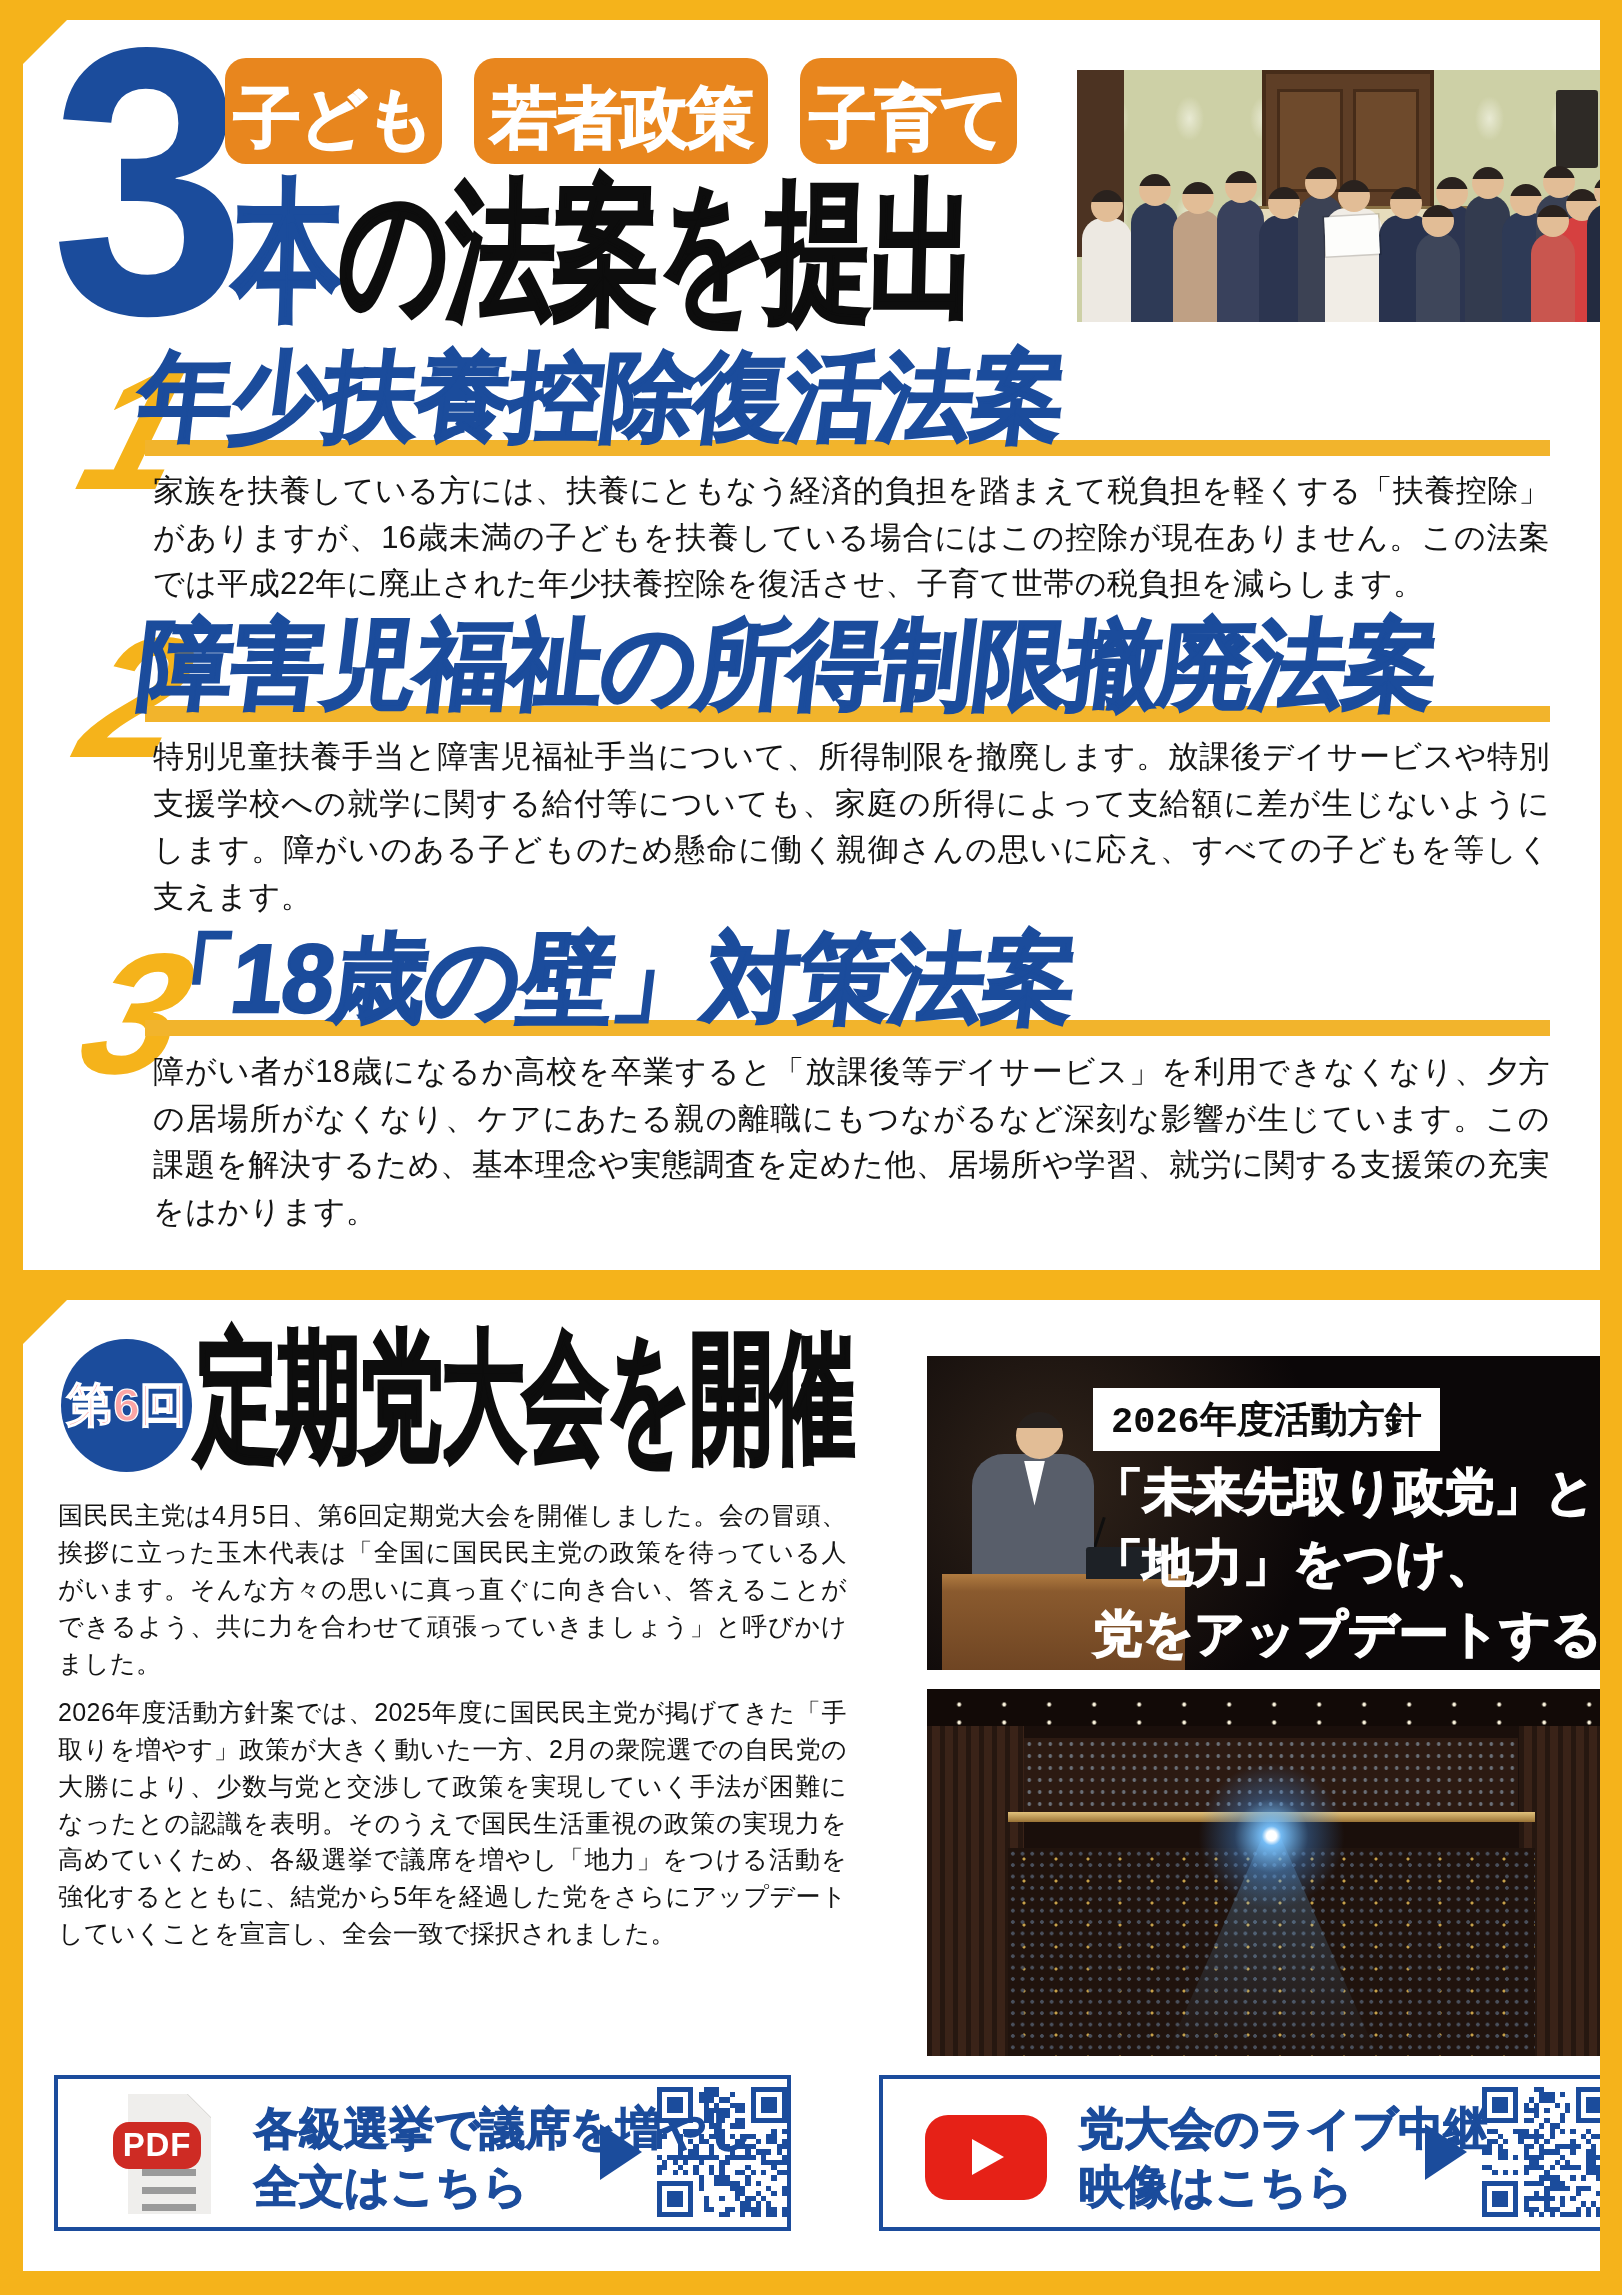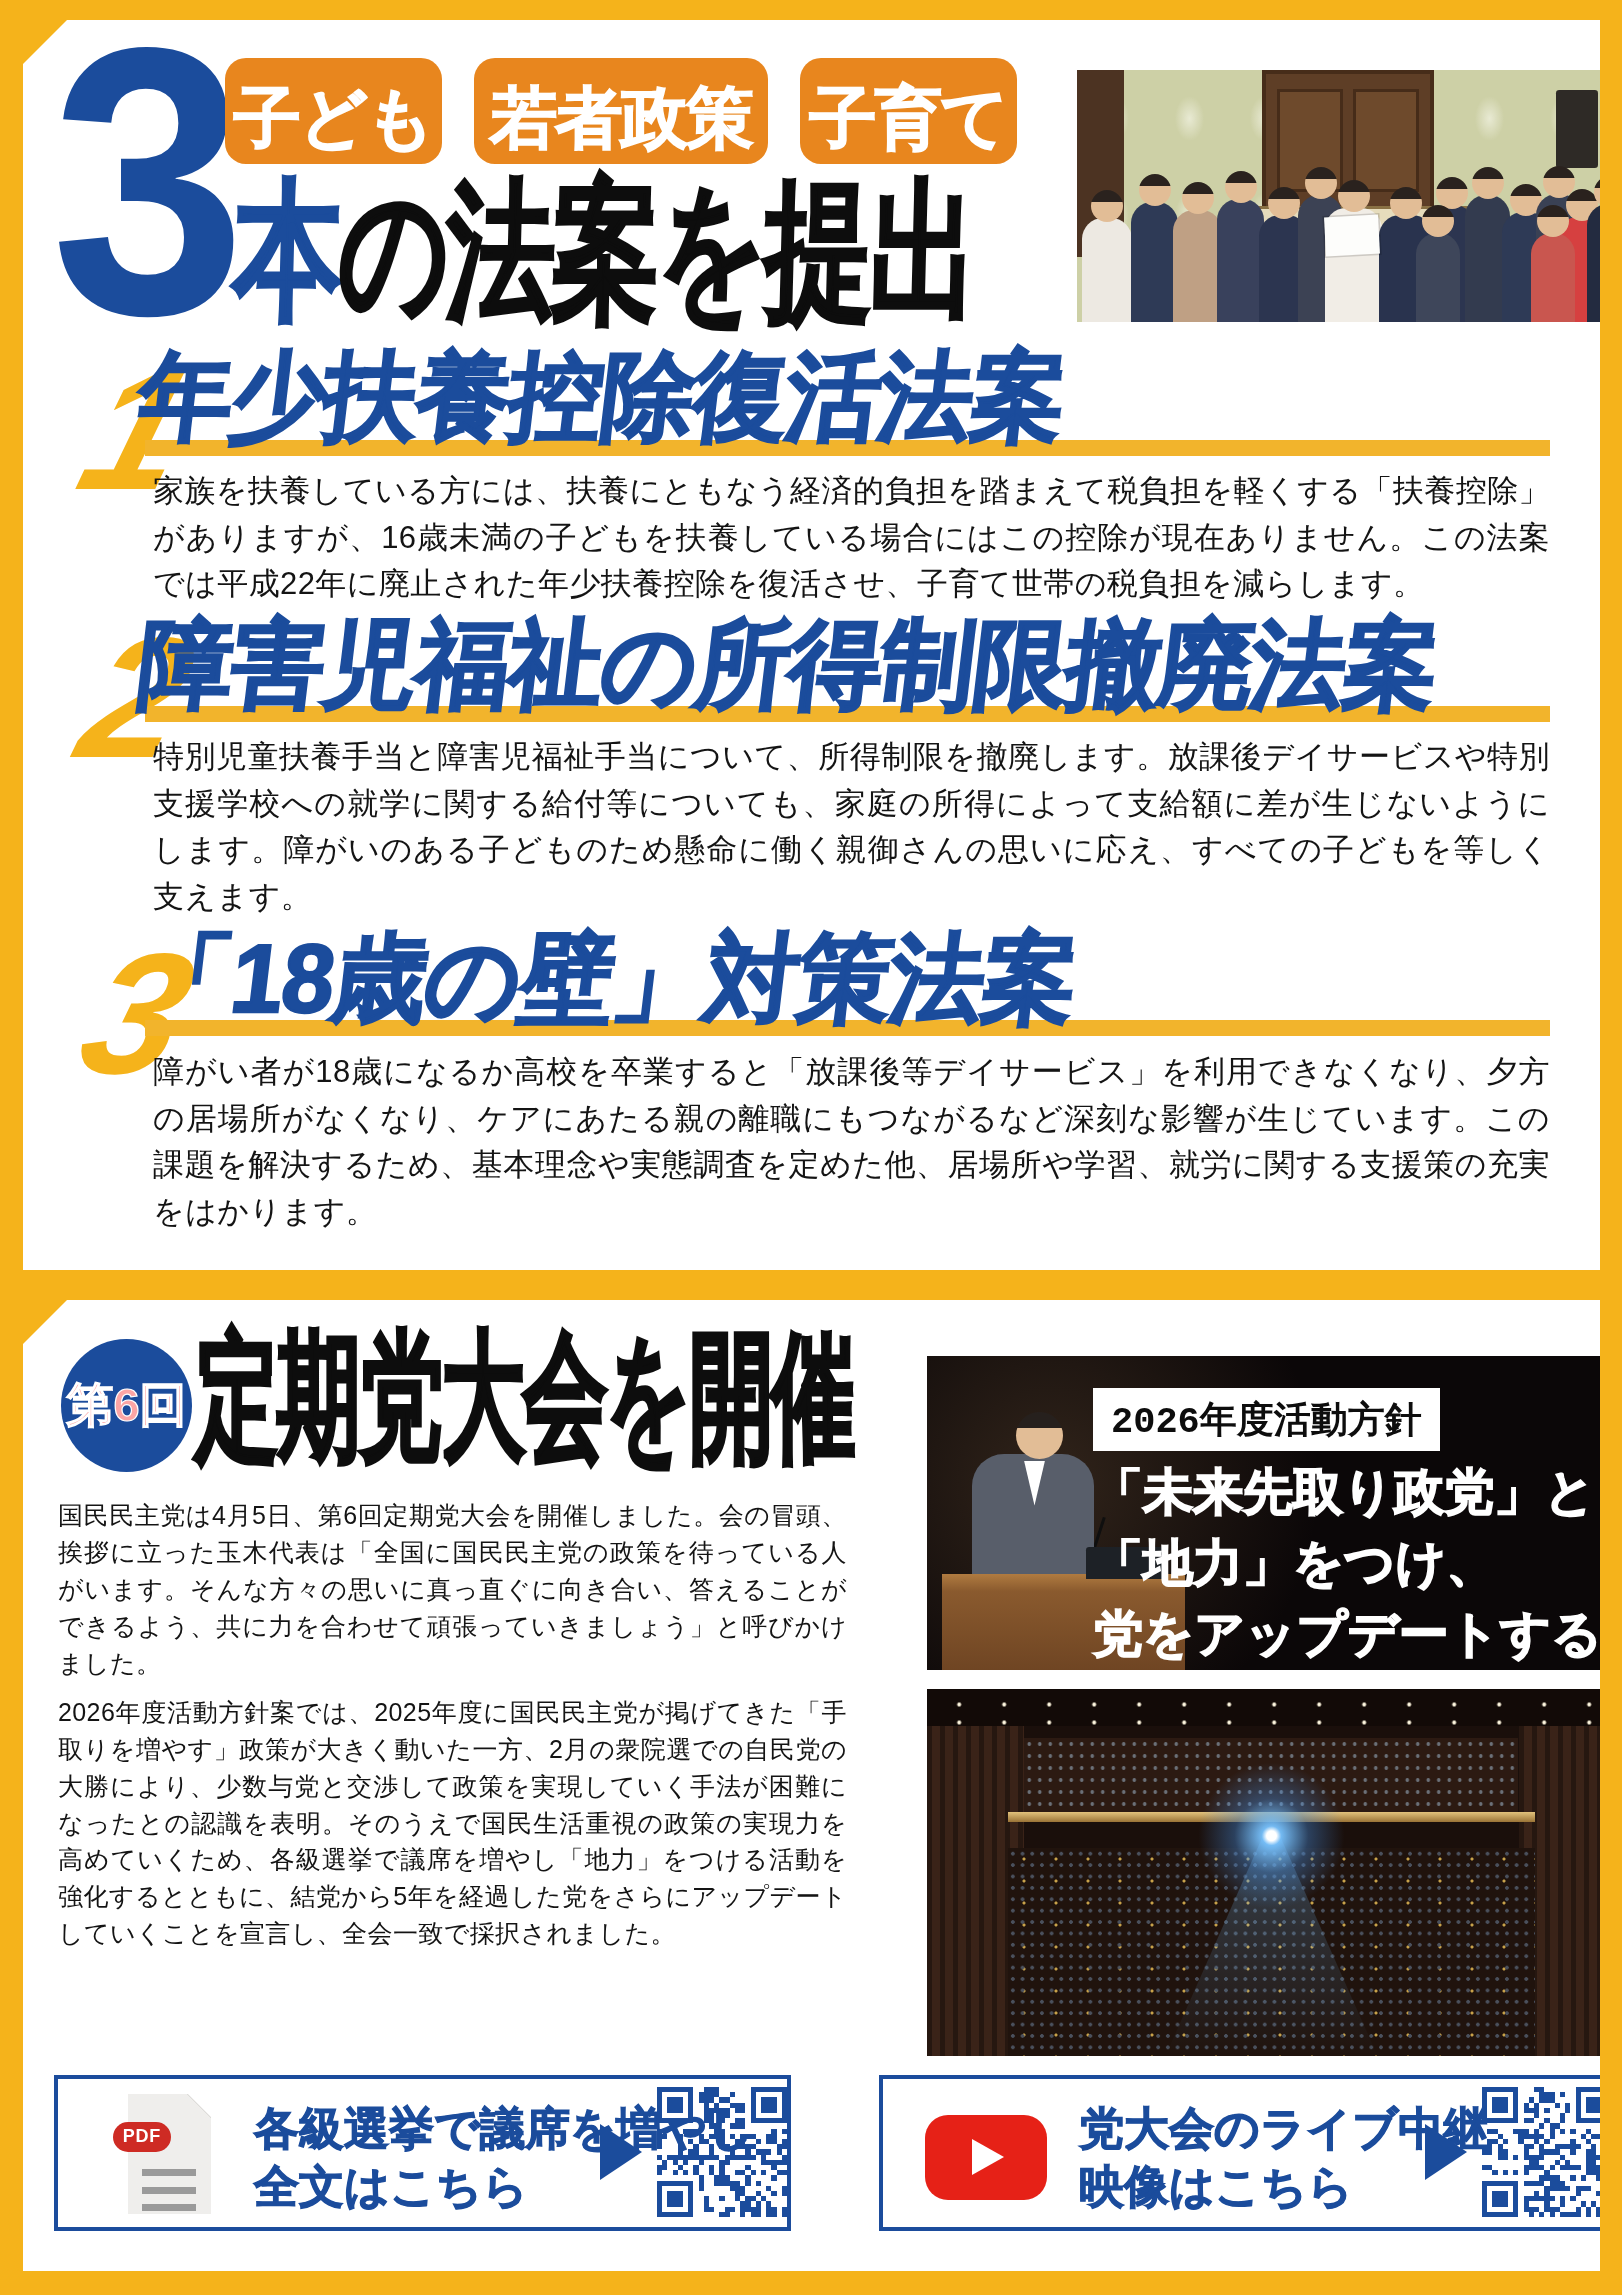--- a/index.html
+++ b/index.html
@@ -101,21 +101,21 @@
   .lb1{left:31px;} .lb2{left:809px;margin-left:47px;}
   .lb-text{position:absolute;left:196px;top:21px;color:#1B4C9C;font-size:45px;font-weight:900;line-height:1.28;
            -webkit-text-stroke:1.2px #1B4C9C;white-space:nowrap;}
   .lb-arrow{position:absolute;left:542px;top:45px;width:0;height:0;border-left:42px solid #1B4C9C;
             border-top:28px solid transparent;border-bottom:28px solid transparent;}
   .qr{position:absolute;left:599px;top:8px;width:130px;height:130px;}
   .pdf-icon{position:absolute;left:55px;top:14.6px;width:97px;height:120px;}
   .pdf-paper{position:absolute;left:14.6px;top:0;width:83px;height:120px;background:#EFEEEC;}
   .pdf-fold{position:absolute;right:0;top:0;width:0;height:0;border-left:24px solid transparent;border-top:24px solid #C9C7C3;}
   .pdf-fold:after{content:"";position:absolute;left:-24px;top:-24px;width:0;height:0;border-left:24px solid transparent;border-top:24px solid #fff;transform:translate(0,-0.8px);}
-  .pdf-badge{position:absolute;left:0;top:28px;background:#CE2B24;color:#fff;font-weight:900;font-size:18px;
+  .pdf-badge{position:absolute;left:0;top:28px;background:#CE2B24;color:#fff;font-weight:900;font-size:33px;
              padding:4.9px 9.7px;border-radius:16px;letter-spacing:0.8px;}
   .pdf-line{position:absolute;left:29px;width:54px;height:7.3px;background:#9A9A9A;}
   .pl1{top:75px;} .pl2{top:93px;} .pl3{top:110px;}
   .yt-icon{position:absolute;left:42px;top:36px;width:122px;height:85px;background:#E62117;border-radius:23px;}
   .yt-icon:after{content:"";position:absolute;left:47px;top:24px;width:0;height:0;
       border-left:32px solid #fff;border-top:18.7px solid transparent;border-bottom:18.7px solid transparent;}
 </style>
 </head>
 <body>
 

